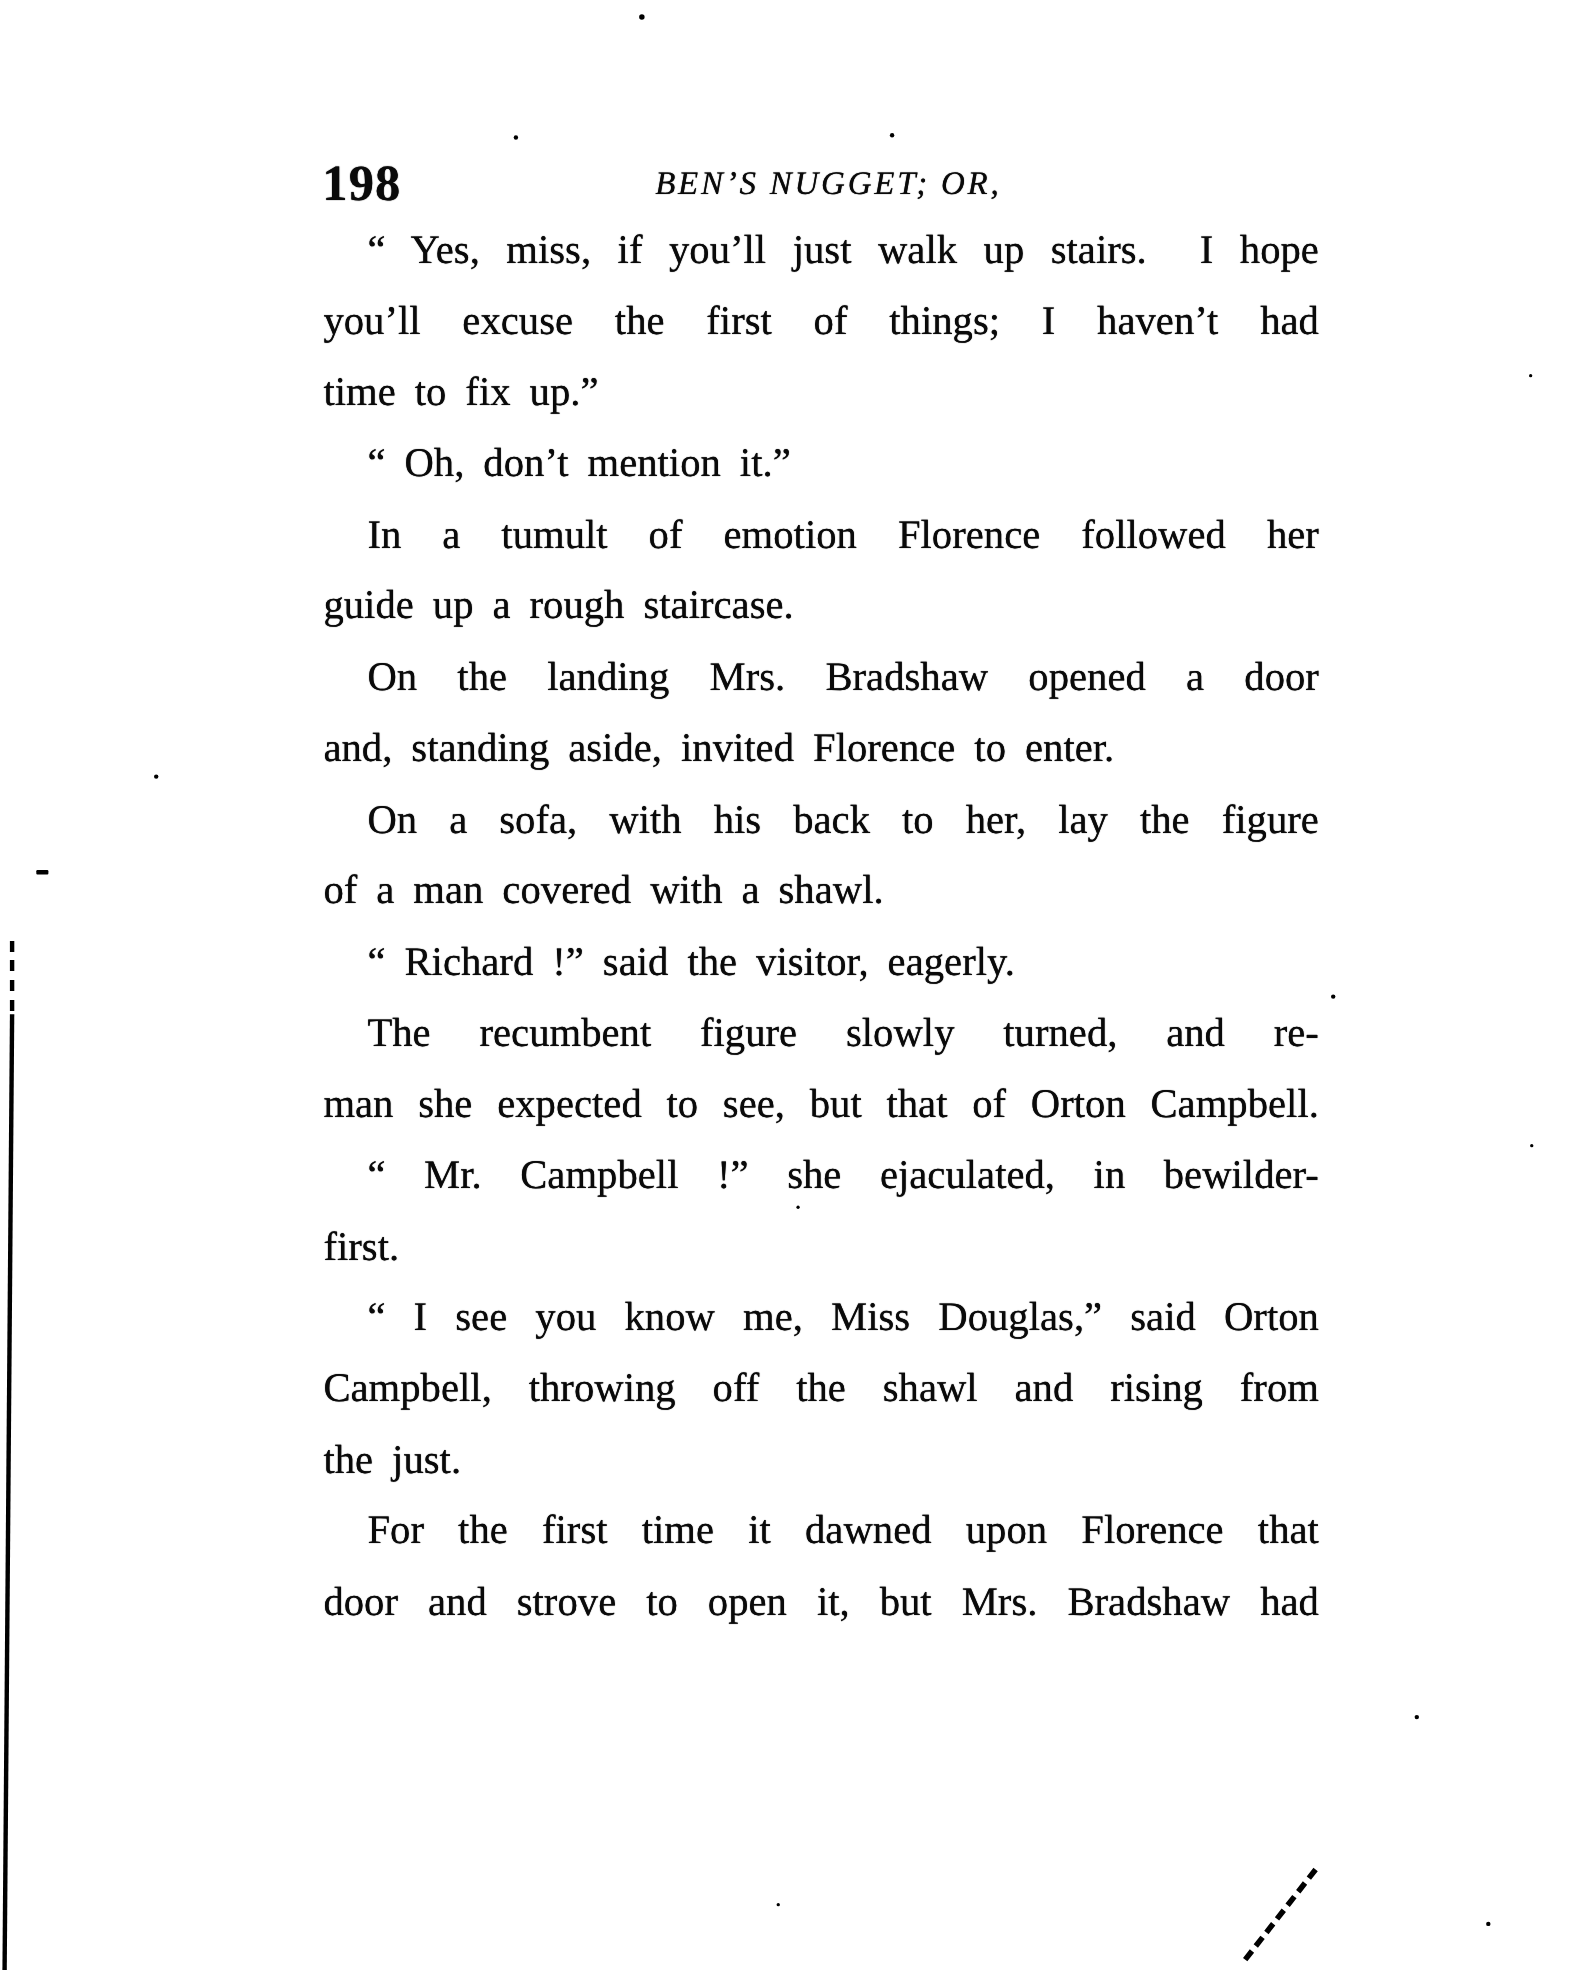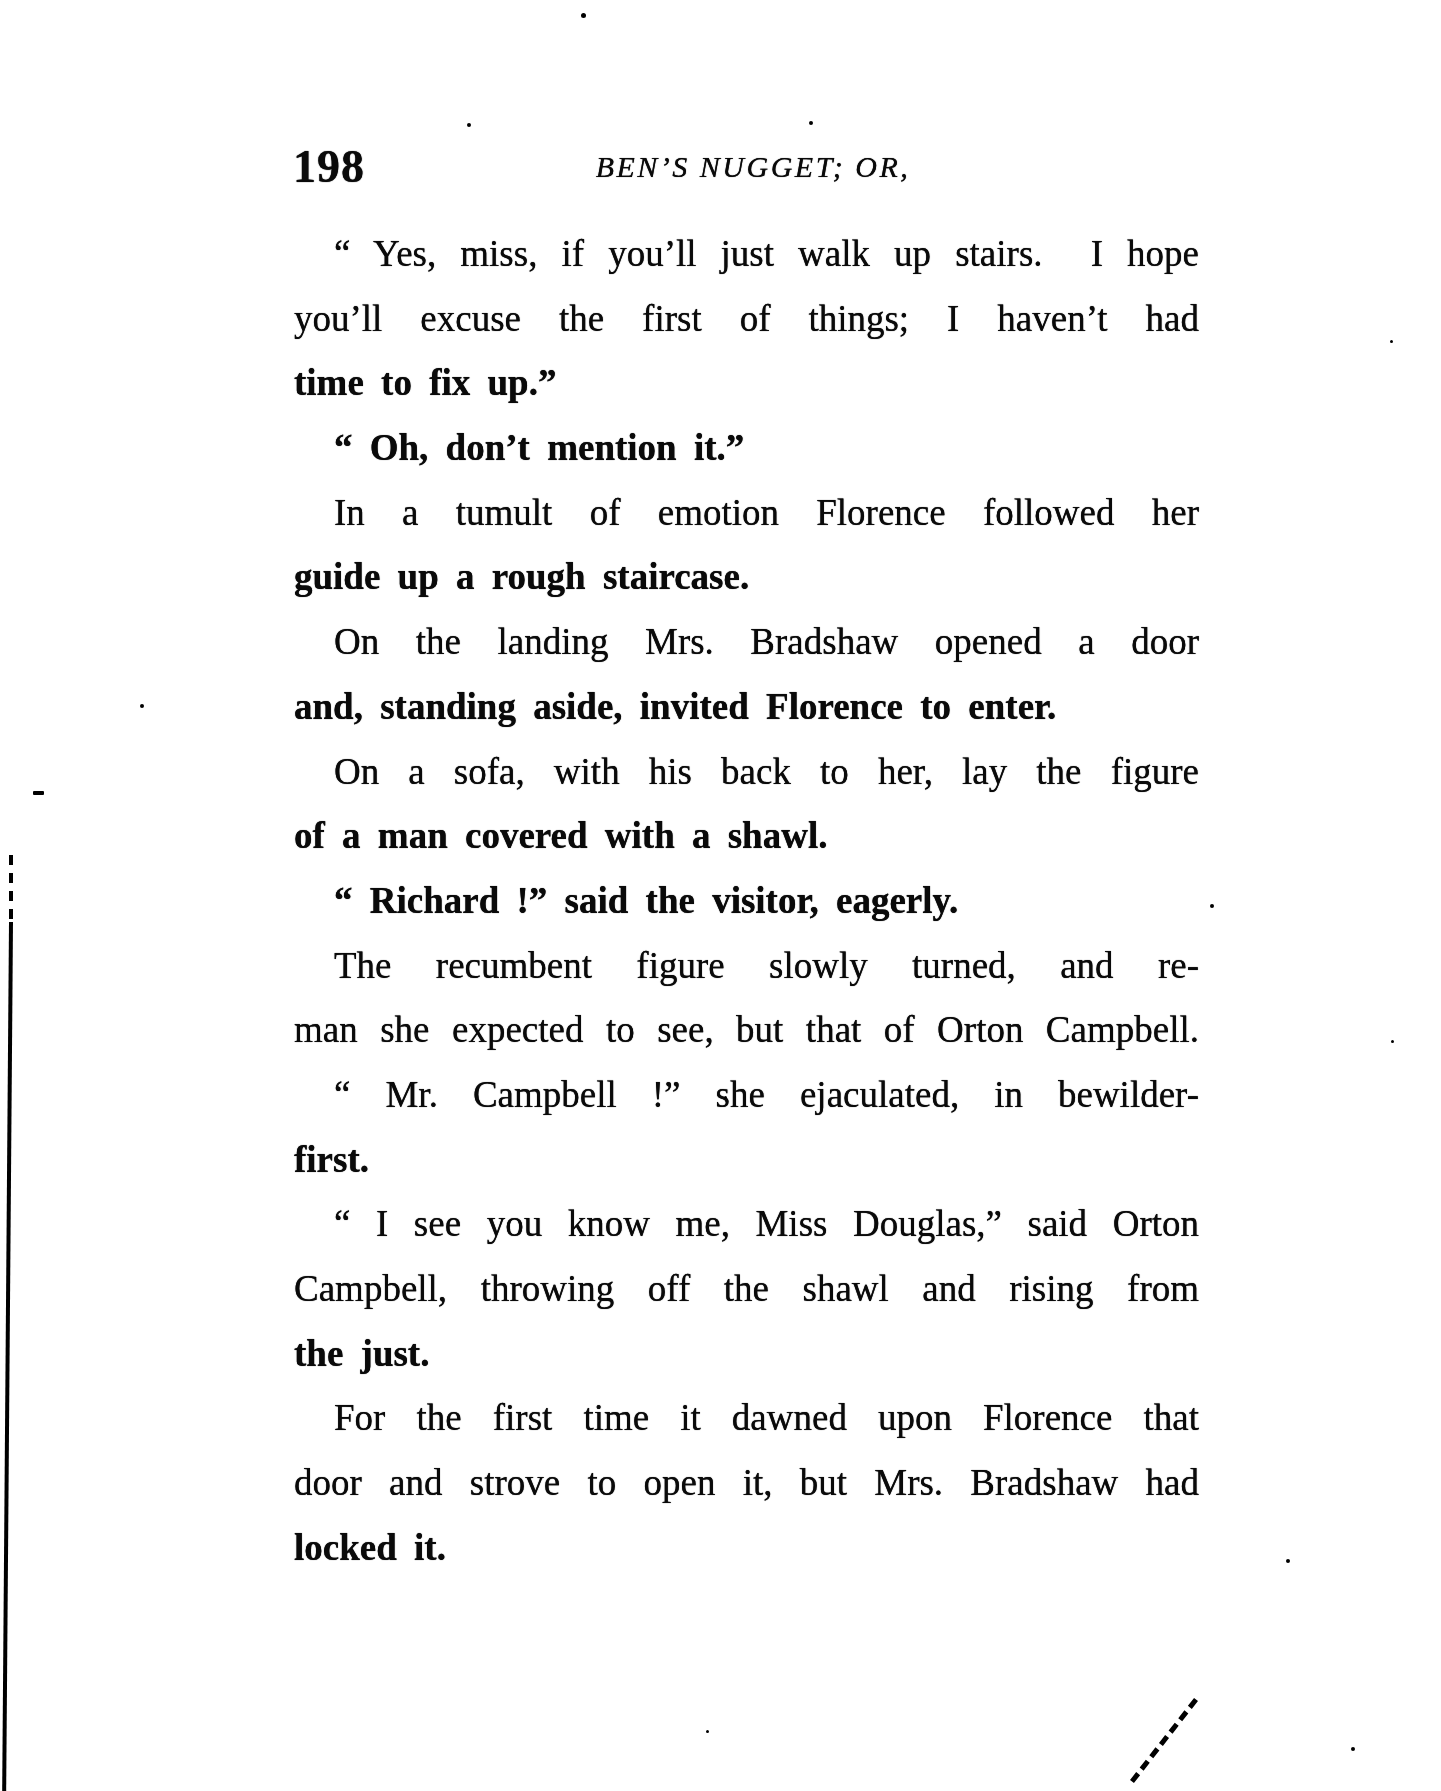--- a/index.html
+++ b/index.html
@@ -35,36 +35,35 @@
     font-weight: normal;
     font-style: italic;
     letter-spacing: 2.5px;
     line-height: 1;
     white-space: nowrap;
     text-shadow: 0 0 0.8px #000;
   }
   .body-col {
     position: absolute;
     left: 294px;
-    top: 222px;
+    top: 196px;
     width: 905px;
   }
   .line {
     height: 64.7px;
     line-height: 64.7px;
     font-size: 37px;
     word-spacing: 8px;
     text-align: justify;
     text-align-last: justify;
     text-shadow: 0 0 0.8px #000;
     overflow: visible;
   }
   .line.last {
     text-align-last: left;
-    font-weight: bold;
   }
   .line.indent {
     text-indent: 40px;
   }
   
   .artifact-vline-dashes {
     position: absolute;
     left: 9px;
     top: 855px;
     width: 4px;
@@ -128,21 +127,20 @@
 
     <div class="line indent">“ Mr. Campbell !” she ejaculated, in bewilder-</div>
     <div class="line last">first.</div>
 
     <div class="line indent">“ I see you know me, Miss Douglas,” said Orton</div>
     <div class="line">Campbell, throwing off the shawl and rising from</div>
     <div class="line last">the just.</div>
 
     <div class="line indent">For the first time it dawned upon Florence that</div>
     <div class="line">door and strove to open it, but Mrs. Bradshaw had</div>
-    <div class="line last">locked it.</div>
   </div>
 
   <div class="artifact-vline-dashes"></div>
   <div class="artifact-vline"></div>
   <div class="artifact-slash"></div>
 
   <div class="speck" style="left:581px; top:13px;  width:5px; height:5px;"></div>
   <div class="speck" style="left:467px; top:123px; width:4px; height:4px;"></div>
   <div class="speck" style="left:809px; top:121px; width:4px; height:4px;"></div>
   <div class="speck" style="left:140px; top:704px; width:4px; height:4px;"></div>

